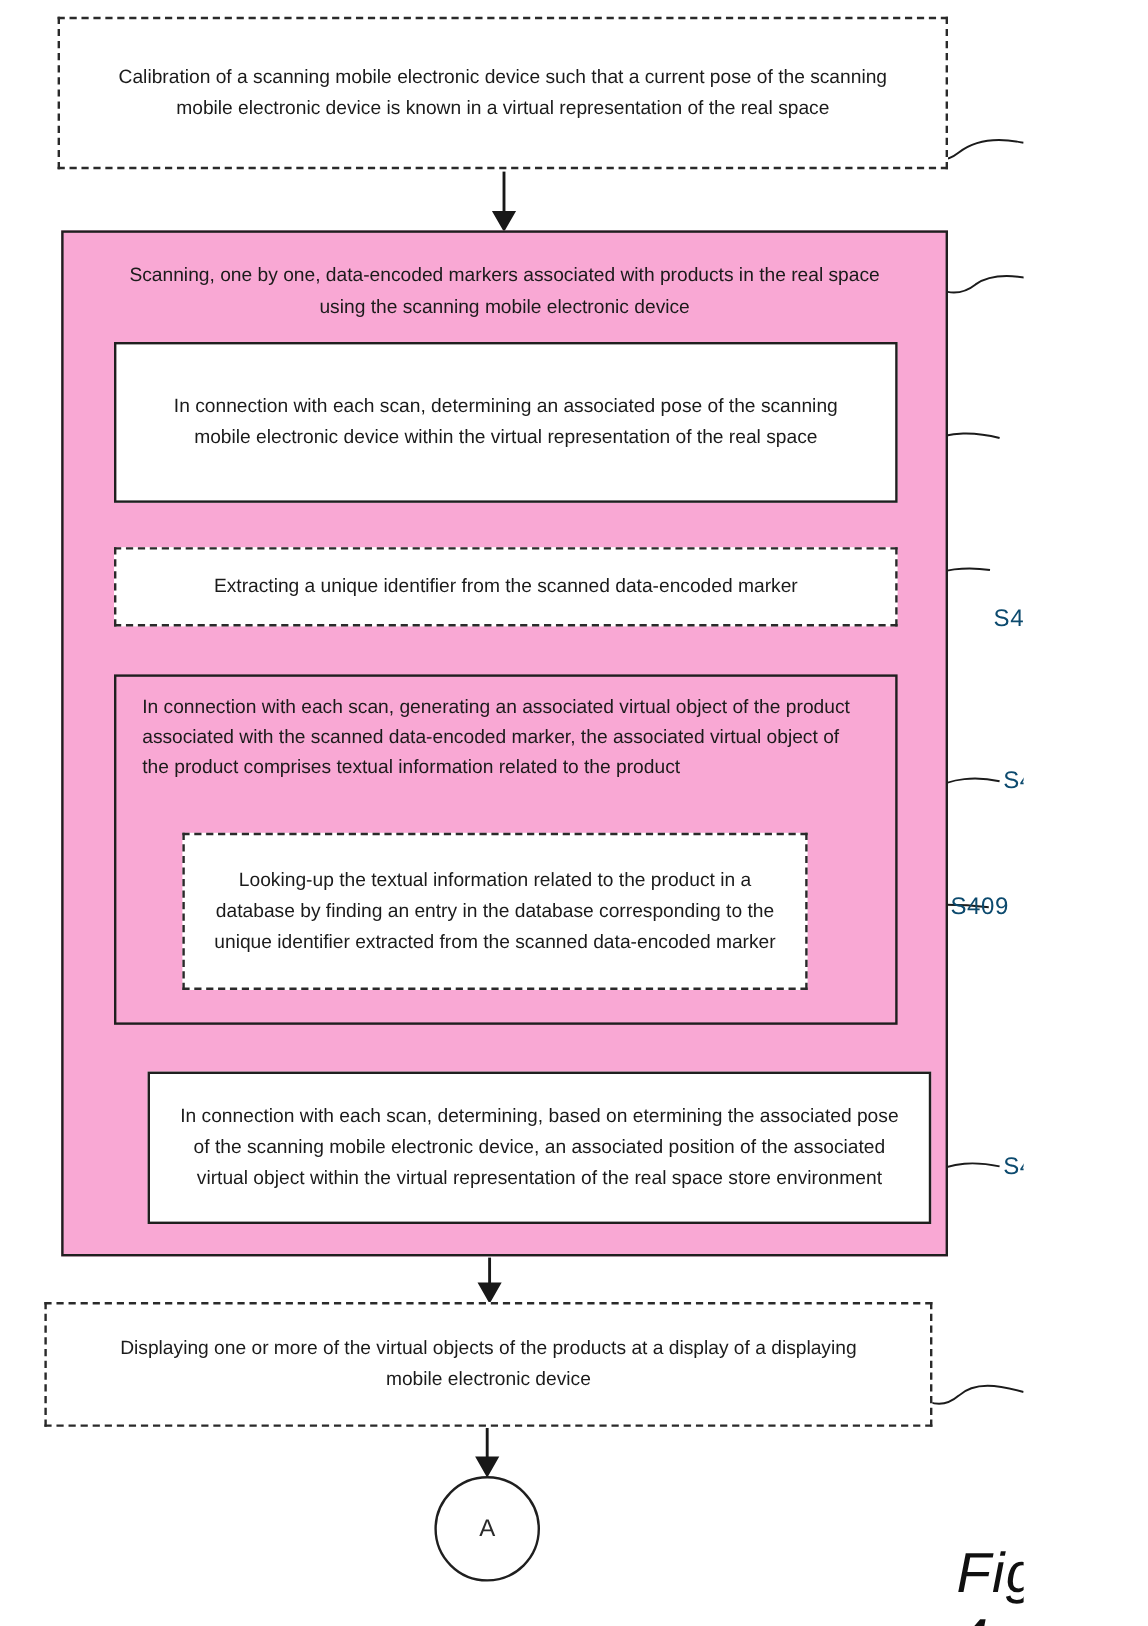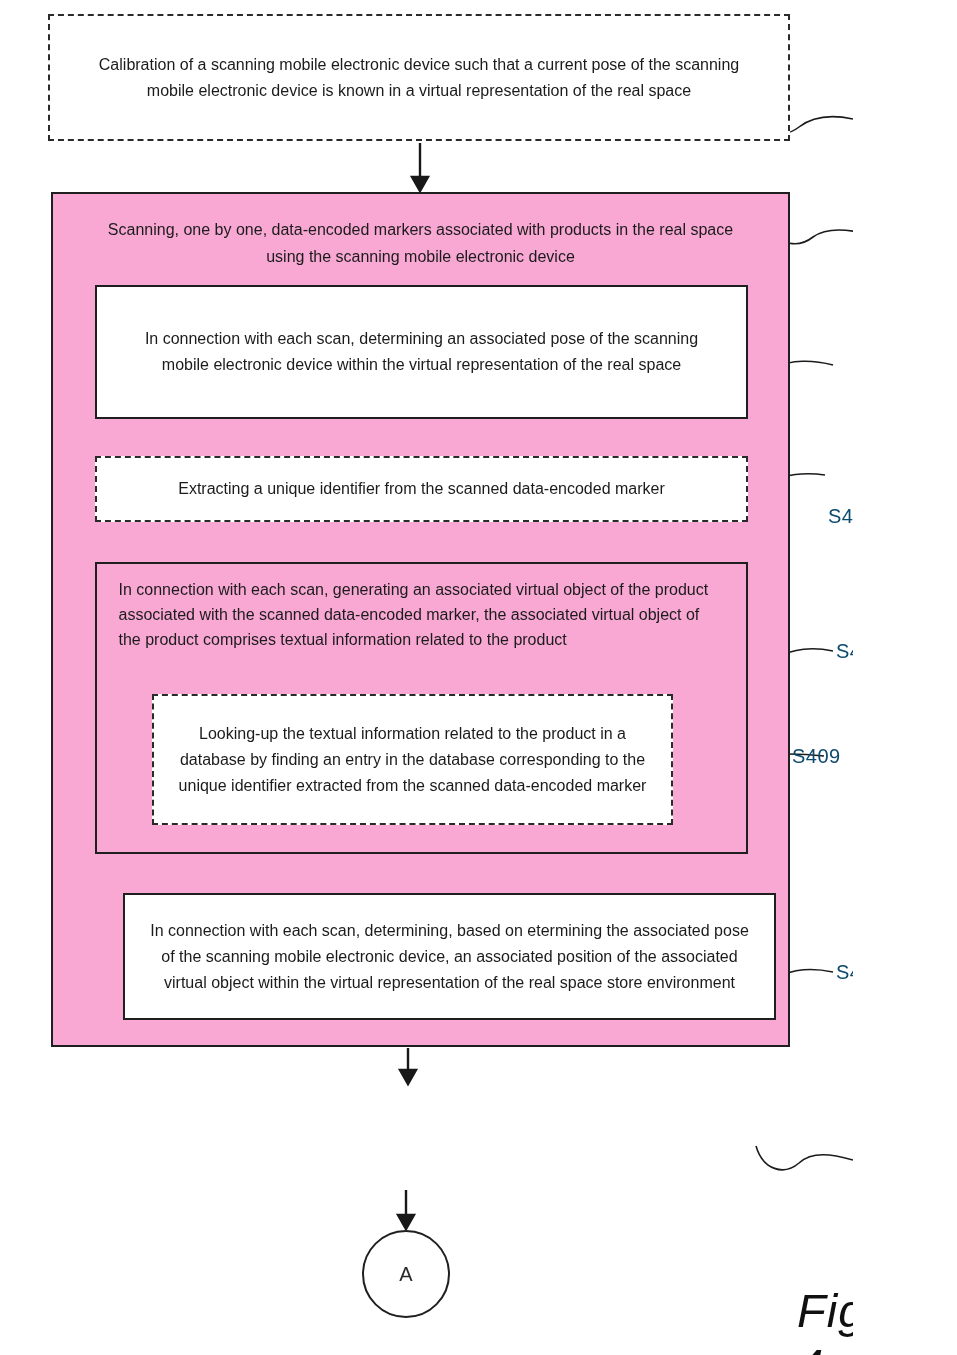--- a/index.html
+++ b/index.html
@@ -168,20 +168,23 @@
       <div class="box dashed" id="box-s409">
         <span>Looking-up the textual information related to the product in a database by finding an entry in the database corresponding to the unique identifier extracted from the scanned data-encoded marker</span>
       </div>
     </div>
 
     <div class="box solid" id="box-s410">
       <span>In connection with each scan, determining, based on etermining the associated pose of the scanning mobile electronic device, an associated position of the associated virtual object within the virtual representation of the real space store environment</span>
     </div>
   </div>
 
+  <div class="box dashed" id="box-s412">
+    <span>Displaying one or more of the virtual objects of the products at a display of a displaying mobile electronic device</span>
+  </div>
 
   <div id="circle-a">
     <span>A</span>
   </div>
 
   <div id="fig-caption">Fig. 4</div>
 
   <div class="step-label" id="label-s402">S402</div>
   <div class="step-label" id="label-s404">S404</div>
   <div class="step-label" id="label-s406">S406</div>

